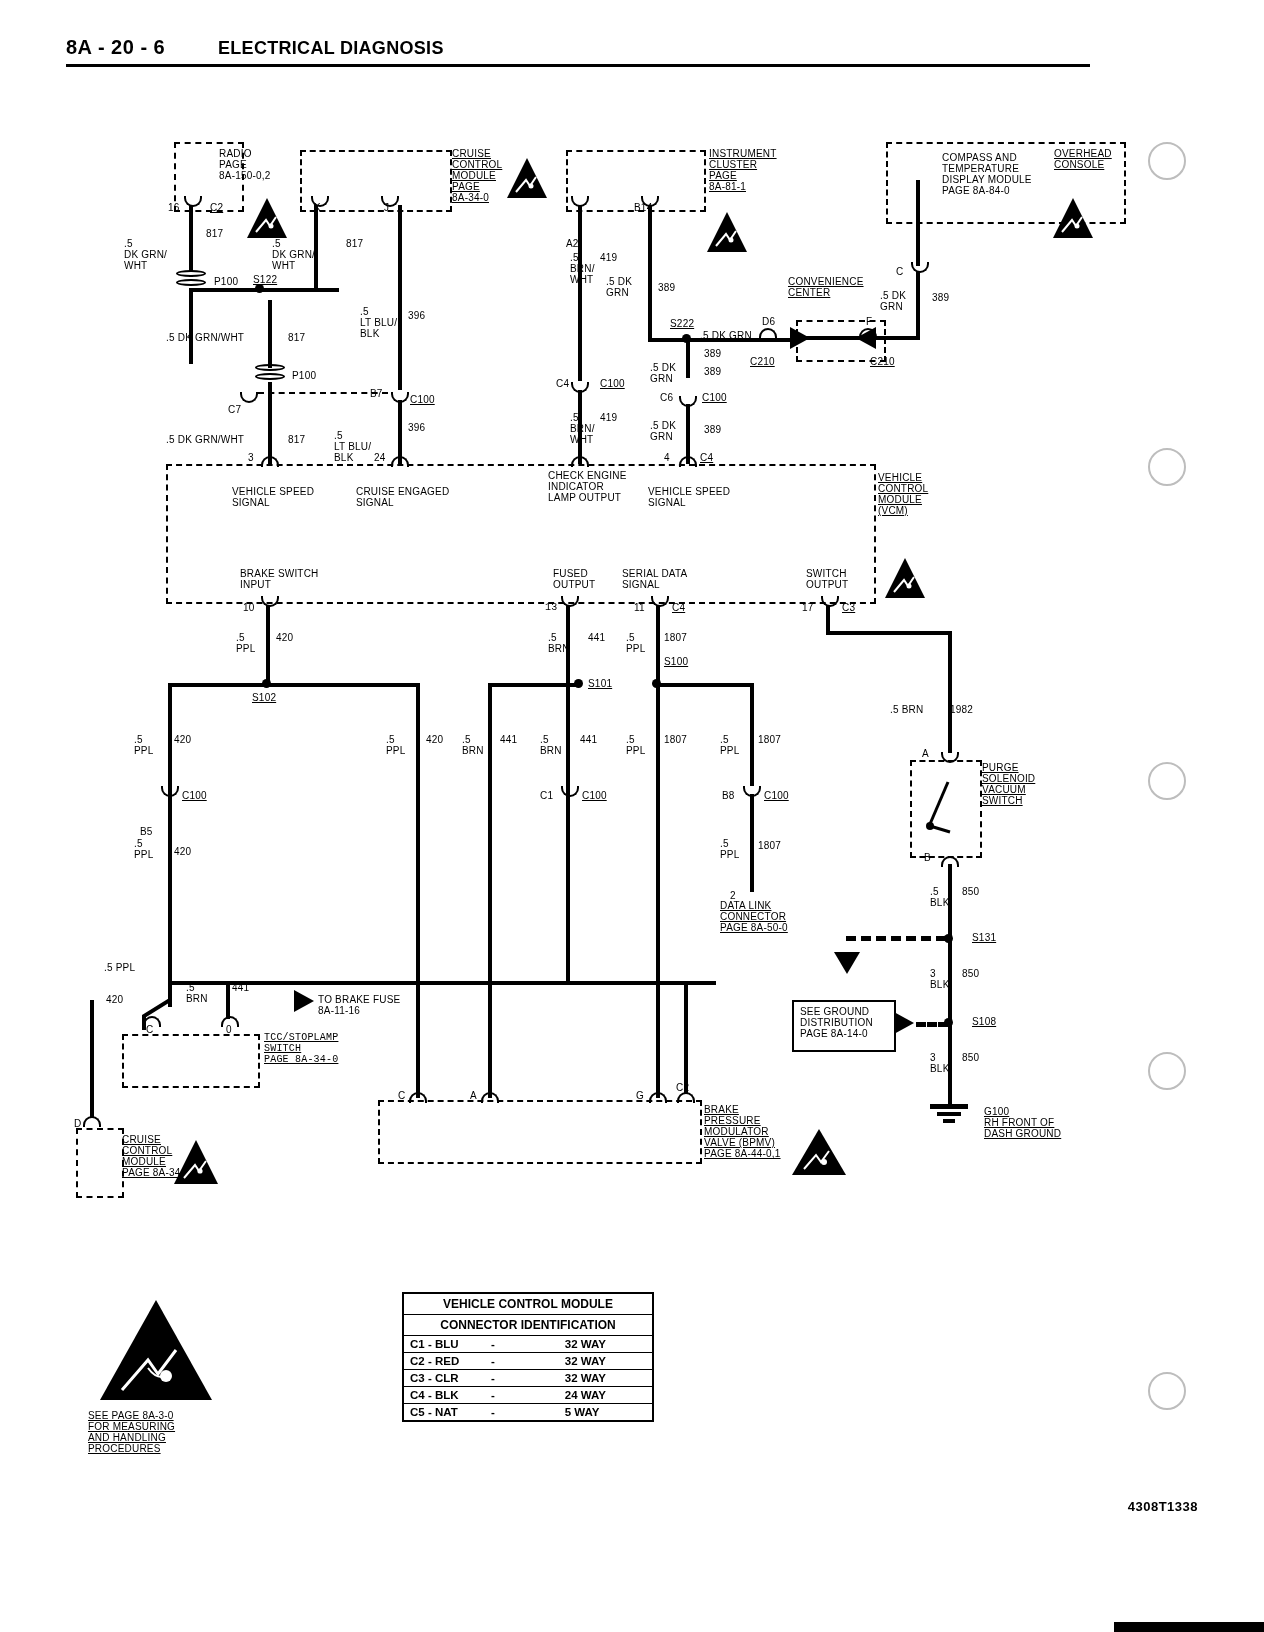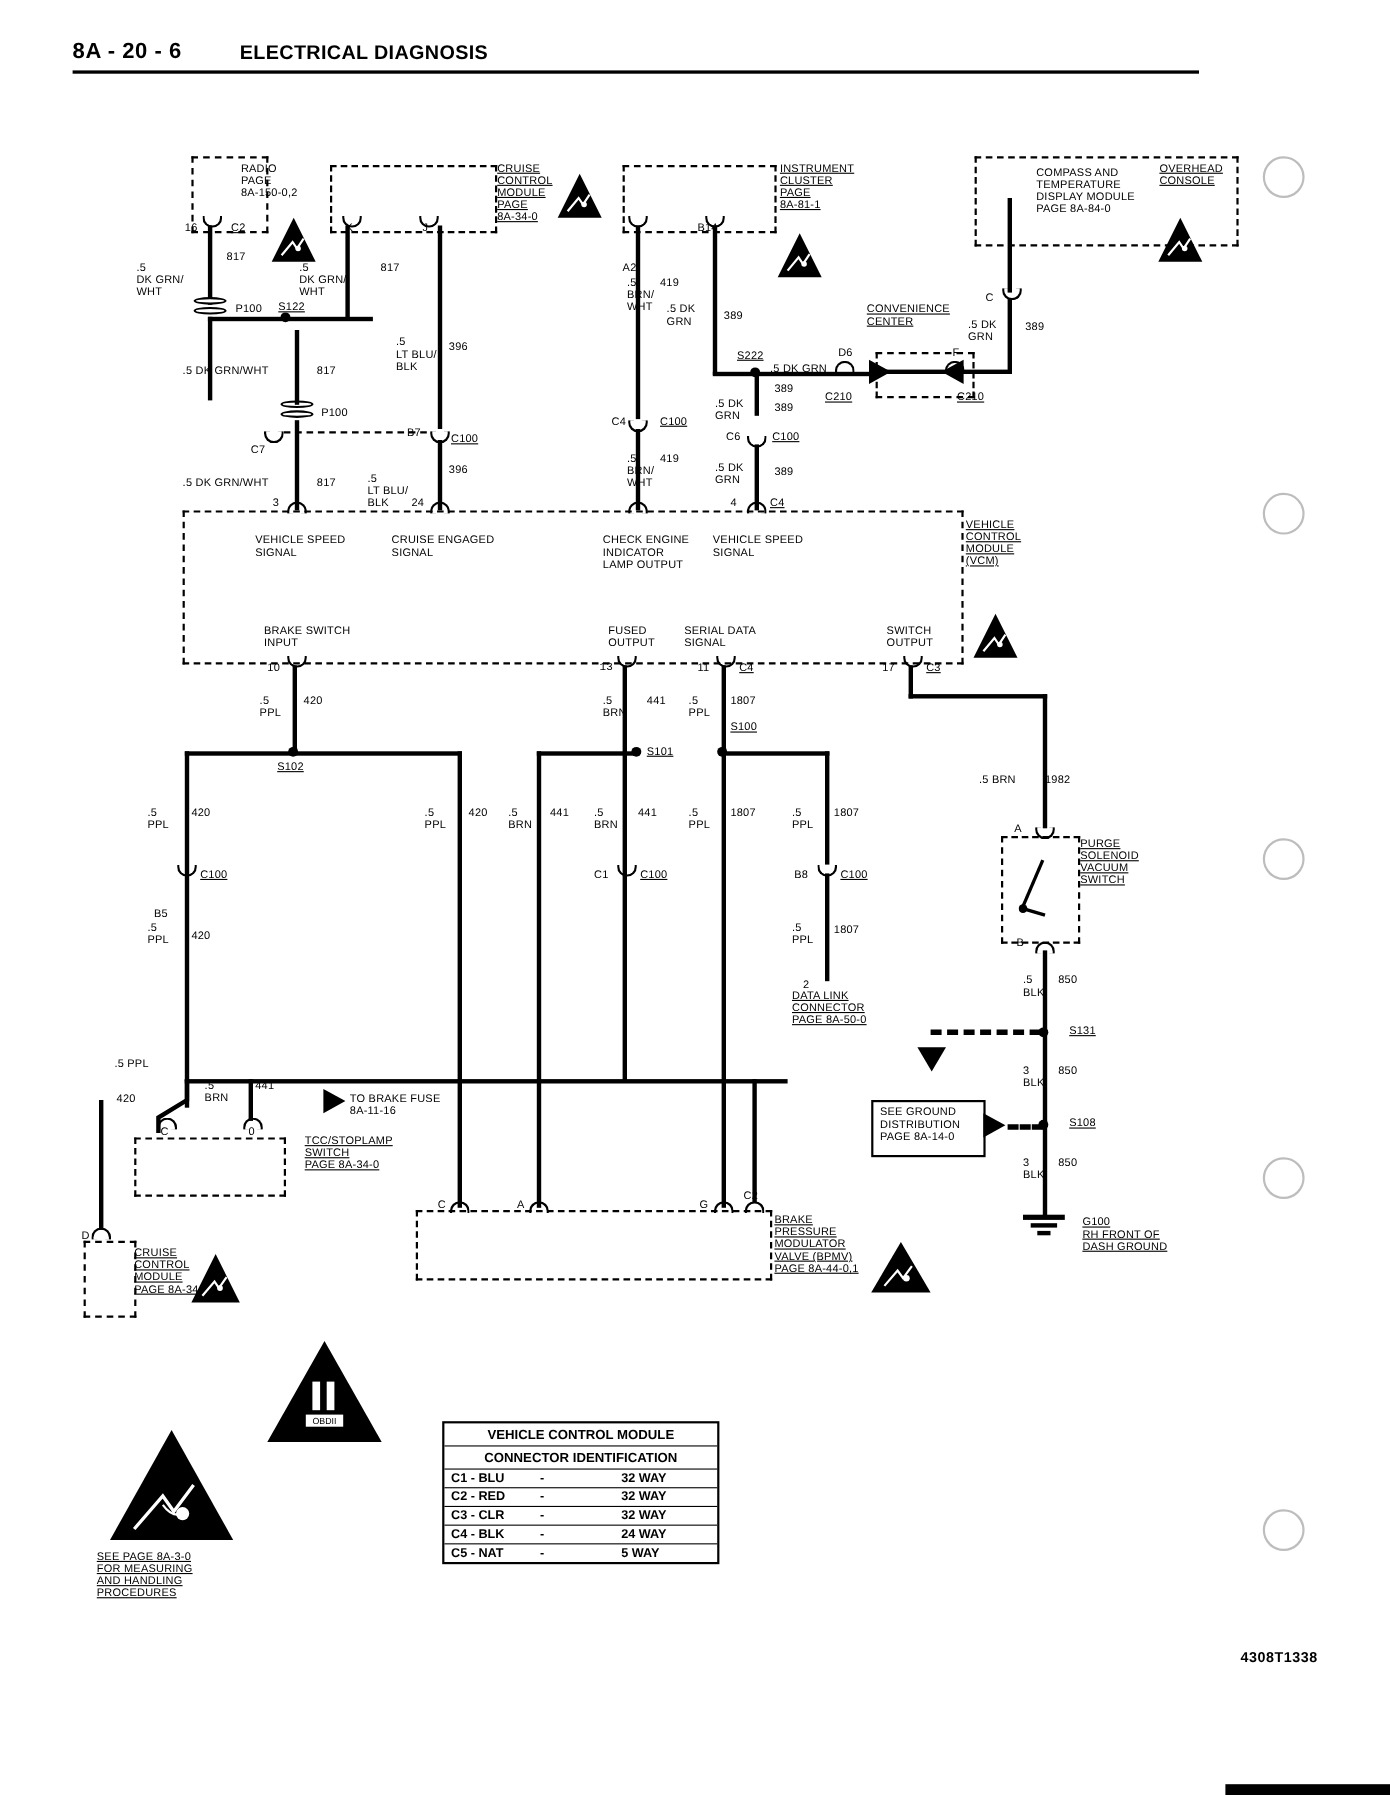--- a/index.html
+++ b/index.html
@@ -258,21 +258,21 @@
   <div class="lbl" style="left:248px;top:452px;">3</div>
   <div class="lbl" style="left:232px;top:486px;white-space:pre;"><span>VEHICLE SPEED
 SIGNAL</span></div>
 
   <div class="cupup" style="left:391px;top:456px;"></div>
   <div class="lbl" style="left:374px;top:452px;">24</div>
   <div class="lbl" style="left:356px;top:486px;white-space:pre;"><span>CRUISE ENGAGED
 SIGNAL</span></div>
 
   <div class="cupup" style="left:571px;top:456px;"></div>
-  <div class="lbl" style="left:548px;top:486px;white-space:pre;"><span>CHECK ENGINE
+  <div class="lbl" style="left:548px;top:470px;white-space:pre;"><span>CHECK ENGINE
 INDICATOR
 LAMP OUTPUT</span></div>
 
   <div class="cupup" style="left:679px;top:456px;"></div>
   <div class="lbl" style="left:664px;top:452px;">4</div>
   <div class="lbl u" style="left:700px;top:452px;">C4</div>
   <div class="lbl" style="left:648px;top:486px;white-space:pre;"><span>VEHICLE SPEED
 SIGNAL</span></div>
 
   <div class="lbl" style="left:240px;top:568px;white-space:pre;"><span>BRAKE SWITCH
@@ -439,21 +439,21 @@
   <div class="cupup" style="left:143px;top:1016px;"></div>
   <div class="lbl" style="left:146px;top:1024px;">C</div>
   <div class="cupup" style="left:221px;top:1016px;"></div>
   <div class="lbl" style="left:226px;top:1024px;">0</div>
   <div class="wire wv" style="left:226px;top:981px;height:38px;"></div>
   <div class="lbl" style="left:186px;top:982px;white-space:pre;"><span>.5
 BRN</span></div>
   <div class="lbl" style="left:232px;top:982px;">441</div>
 
   <div class="dashbox" style="left:122px;top:1034px;width:134px;height:50px;"></div>
-  <div class="lbl u" style="left:277px;top:1032px;white-space:pre;"><span>TCC/STOPLAMP
+  <div class="lbl u" style="left:264px;top:1032px;white-space:pre;font-family:Liberation Mono, monospace;"><span>TCC/STOPLAMP
 SWITCH
 PAGE 8A-34-0</span></div>
 
   <div class="arrowR" style="left:294px;top:990px;"></div>
   <div class="lbl" style="left:318px;top:994px;white-space:pre;"><span>TO BRAKE FUSE
 8A-11-16</span></div>
 
   <div class="wire wv" style="left:90px;top:1000px;height:118px;"></div>
   <div class="cupup" style="left:83px;top:1116px;"></div>
   <div class="lbl" style="left:74px;top:1118px;">D</div>
@@ -492,29 +492,20 @@
         <path d="M26 94 l26 -30 l10 14 l18 -24" stroke="#fff" stroke-width="3" fill="none"></path>
         <circle cx="70" cy="80" r="6" fill="#fff"></circle>
         <path d="M52 72 q10 14 22 6" stroke="#fff" stroke-width="2" fill="none"></path>
       </svg>
   </div>
   <div class="lbl u" style="left:88px;top:1410px;white-space:pre;"><span>SEE PAGE 8A-3-0
 FOR MEASURING
 AND HANDLING
 PROCEDURES</span></div>
 
-  <div class="esd" style="left:240px;top:1216px;">
-    <svg width="110" height="98" viewBox="0 0 110 98">
-        <polygon points="55,3 107,95 3,95" fill="#000"></polygon>
-        <rect x="44" y="40" width="7" height="26" fill="#fff"></rect>
-        <rect x="57" y="40" width="7" height="26" fill="#fff"></rect>
-        <rect x="38" y="70" width="34" height="11" fill="#fff"></rect>
-        <text x="55" y="79" font-size="8" text-anchor="middle" fill="#000" font-family="Liberation Sans">OBDII</text>
-      </svg>
-  </div>
 
   <div class="tbl" style="left:402px;top:1292px;width:248px;">
     <div class="trow">
         <div class="th" style="width:100%">VEHICLE CONTROL MODULE</div>
       </div>
     <div class="trow">
         <div class="th" style="width:100%">CONNECTOR IDENTIFICATION</div>
       </div>
     <div class="trow">
         <div class="c1">C1  -  BLU</div>

